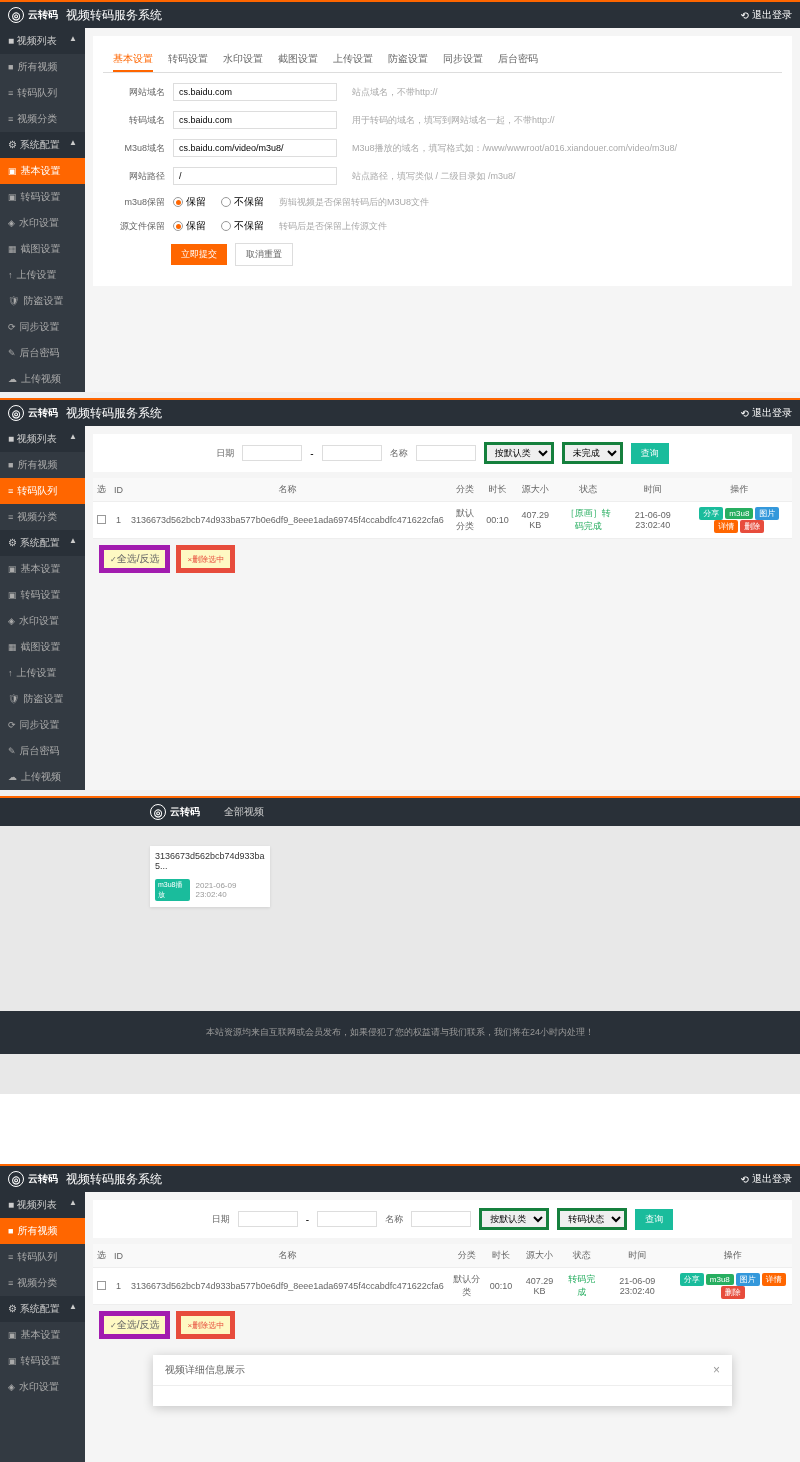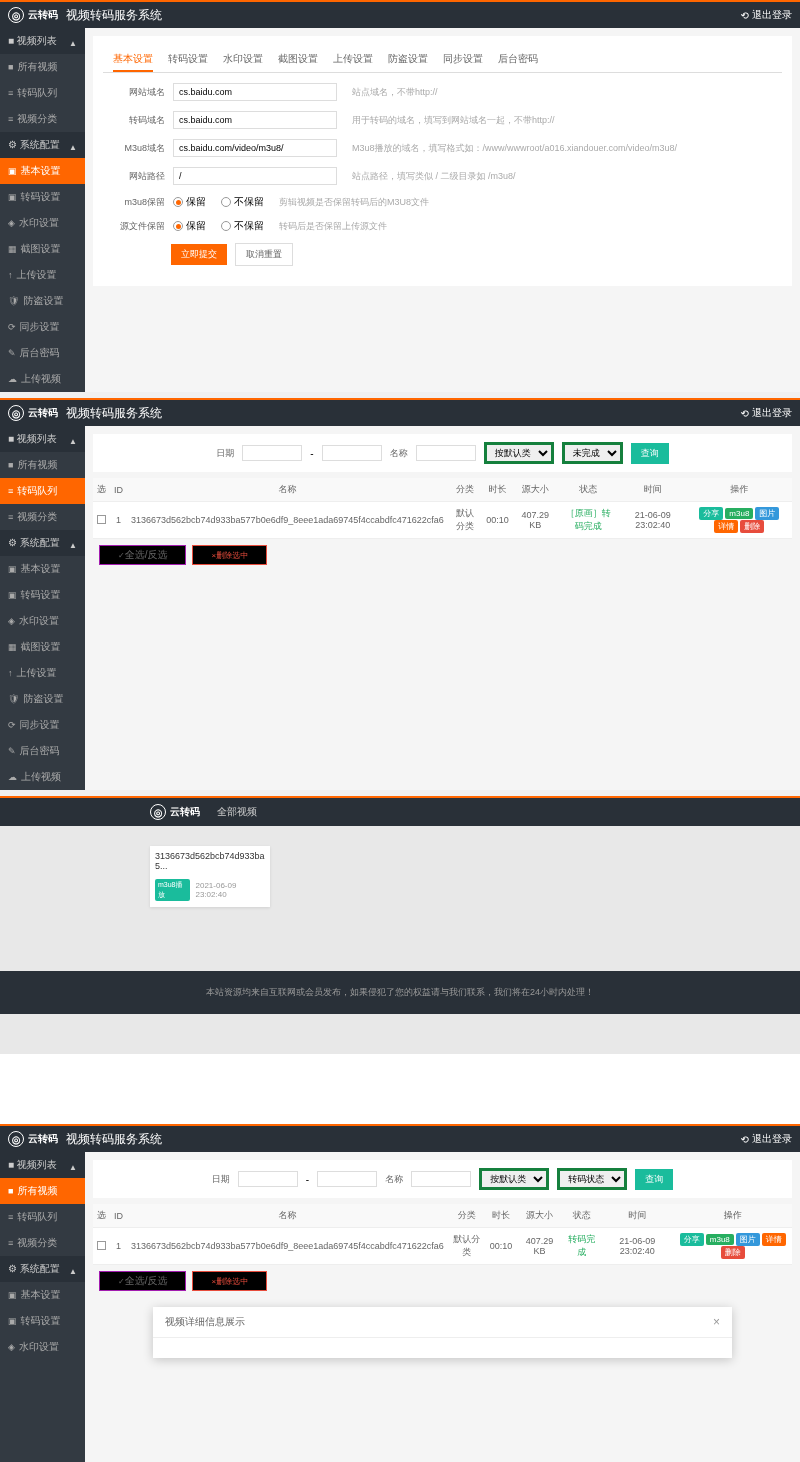--- a/index.html
+++ b/index.html
@@ -5,21 +5,21 @@
 *{margin:0;padding:0;box-sizing:border-box;font-family:Arial,"Microsoft YaHei",sans-serif;font-size:10px}
 body{background:#f0f0f0}
 .screenshot{width:800px;margin:0 auto;background:#fff}
 .header{background:#293038;color:#fff;height:28px;display:flex;align-items:center;padding:0 8px;border-top:2px solid #ff6600}
 .logo{font-size:12px;font-weight:bold;display:flex;align-items:center;gap:4px}
 .logo-icon{width:16px;height:16px;border:1.5px solid #fff;border-radius:50%;display:flex;align-items:center;justify-content:center}
 .app-title{font-size:12px;margin-left:8px}
 .logout{margin-left:auto;font-size:10px;display:flex;align-items:center;gap:3px}
 .main{display:flex;min-height:320px;background:#f5f5f5}
 .sidebar{width:85px;background:#333a42;color:#ccc}
-.side-group{background:#293038;padding:6px 8px;font-size:10px;display:flex;align-items:flex-end;justify-content:space-between;cursor:pointer}
+.side-group{background:#293038;padding:6px 8px;font-size:10px;display:flex;align-items:flex-start;justify-content:space-between;cursor:pointer}
 .side-item{padding:6px 8px;font-size:9px;color:#aaa;cursor:pointer;display:flex;align-items:center;gap:4px}
 .side-item.active{background:#ff6600;color:#fff}
 .content{flex:1;padding:8px;background:#f5f5f5}
 .tabs{display:flex;gap:15px;border-bottom:1px solid #ddd;padding-bottom:4px;margin-bottom:10px;background:#fff;padding:6px 10px 0}
 .tab{font-size:10px;color:#666;padding-bottom:4px;cursor:pointer}
 .tab.active{color:#ff6600;border-bottom:2px solid #ff6600}
 .form-row{display:flex;align-items:center;margin-bottom:10px;background:#fff;padding:0 10px}
 .form-label{width:60px;font-size:9px;color:#666;text-align:right;padding-right:8px}
 .form-input{width:164px;padding:3px 5px;border:1px solid #ddd;font-size:9px}
 .form-desc{margin-left:15px;font-size:9px;color:#aaa}
@@ -40,38 +40,38 @@
 th,td{padding:5px 4px;font-size:9px;text-align:center;border-bottom:1px solid #eee;color:#666}
 th{background:#f9f9f9;font-weight:normal}
 .badge{display:inline-block;padding:1px 4px;font-size:8px;border-radius:2px;color:#fff;margin:0 1px}
 .bg-teal{background:#1abc9c}
 .bg-orange{background:#ff6600}
 .bg-blue{background:#3498db}
 .bg-green{background:#27ae60}
 .bg-red{background:#e74c3c}
 .txt-green{color:#27ae60}
 .actions-bar{padding:6px;display:flex;gap:6px}
-.small-btn{padding:2px 18px;font-size:8px;border:1px solid #a21caf;background:#000000;color:#666;cursor:pointer}
+.small-btn{padding:2px 6px;font-size:8px;border:5px solid #a21caf;background:#fef9c3;color:#666;cursor:pointer}
 .small-btn.danger{color:#e74c3c;border-color:#e74c3c}
 .sep{height:6px;background:#f0f0f0}
 .s3{background:#e8e8e8;padding-bottom:40px}
 .s3-header{background:#293038;height:30px;display:flex;align-items:center;padding:0 10px 0 150px;border-top:2px solid #ff6600}
 .s3-header .logo{color:#fff}
-.s3-nav{margin-left:17px;color:#ccc;font-size:10px}
+.s3-nav{margin-left:24px;color:#ccc;font-size:10px}
 .video-card{width:120px;background:#fff;margin:20px 0 0 150px;box-shadow:0 1px 3px rgba(0,0,0,0.1)}
 .video-thumb{height:60px;background:#d4e8dc;position:relative;padding:8px}
 .thumb-badge{position:absolute;top:3px;left:3px;background:#1abc9c;color:#fff;font-size:7px;padding:1px 3px}
 .thumb-content{background:#fff;height:35px;margin-top:8px;display:flex;align-items:center;justify-content:center;gap:4px;font-size:7px;color:#999}
 .thumb-icon{width:10px;height:10px;background:#52c41a;border-radius:50%}
 .thumb-footer{position:absolute;bottom:0;left:0;right:0;background:rgba(0,0,0,0.6);color:#fff;font-size:7px;padding:1px 3px;display:flex;justify-content:space-between}
 .video-title{padding:5px;font-size:9px;color:#333;word-break:break-all}
 .video-meta{padding:3px 5px 6px;display:flex;align-items:center;gap:5px}
 .meta-badge{background:#1abc9c;color:#fff;font-size:7px;padding:1px 3px;border-radius:2px}
 .meta-date{font-size:8px;color:#999}
-.s3-footer{background:#293038;color:#999;font-size:9px;text-align:center;padding:15px;margin-top:64px}
+.s3-footer{background:#293038;color:#999;font-size:9px;text-align:center;padding:15px;margin-top:104px}
 .modal{position:relative;background:#fff;margin:10px 60px;box-shadow:0 2px 10px rgba(0,0,0,0.2)}
 .modal-header{padding:8px 12px;border-bottom:1px solid #eee;display:flex;justify-content:space-between;font-size:10px;color:#666}
 .modal-close{cursor:pointer;font-size:12px;color:#999}
 .modal-body{padding:10px 12px}
 .checkbox{width:9px;height:9px;border:1px solid #999;display:inline-block}
 .caret{font-size:8px}
 </style>
 </head>
 <body>
 

